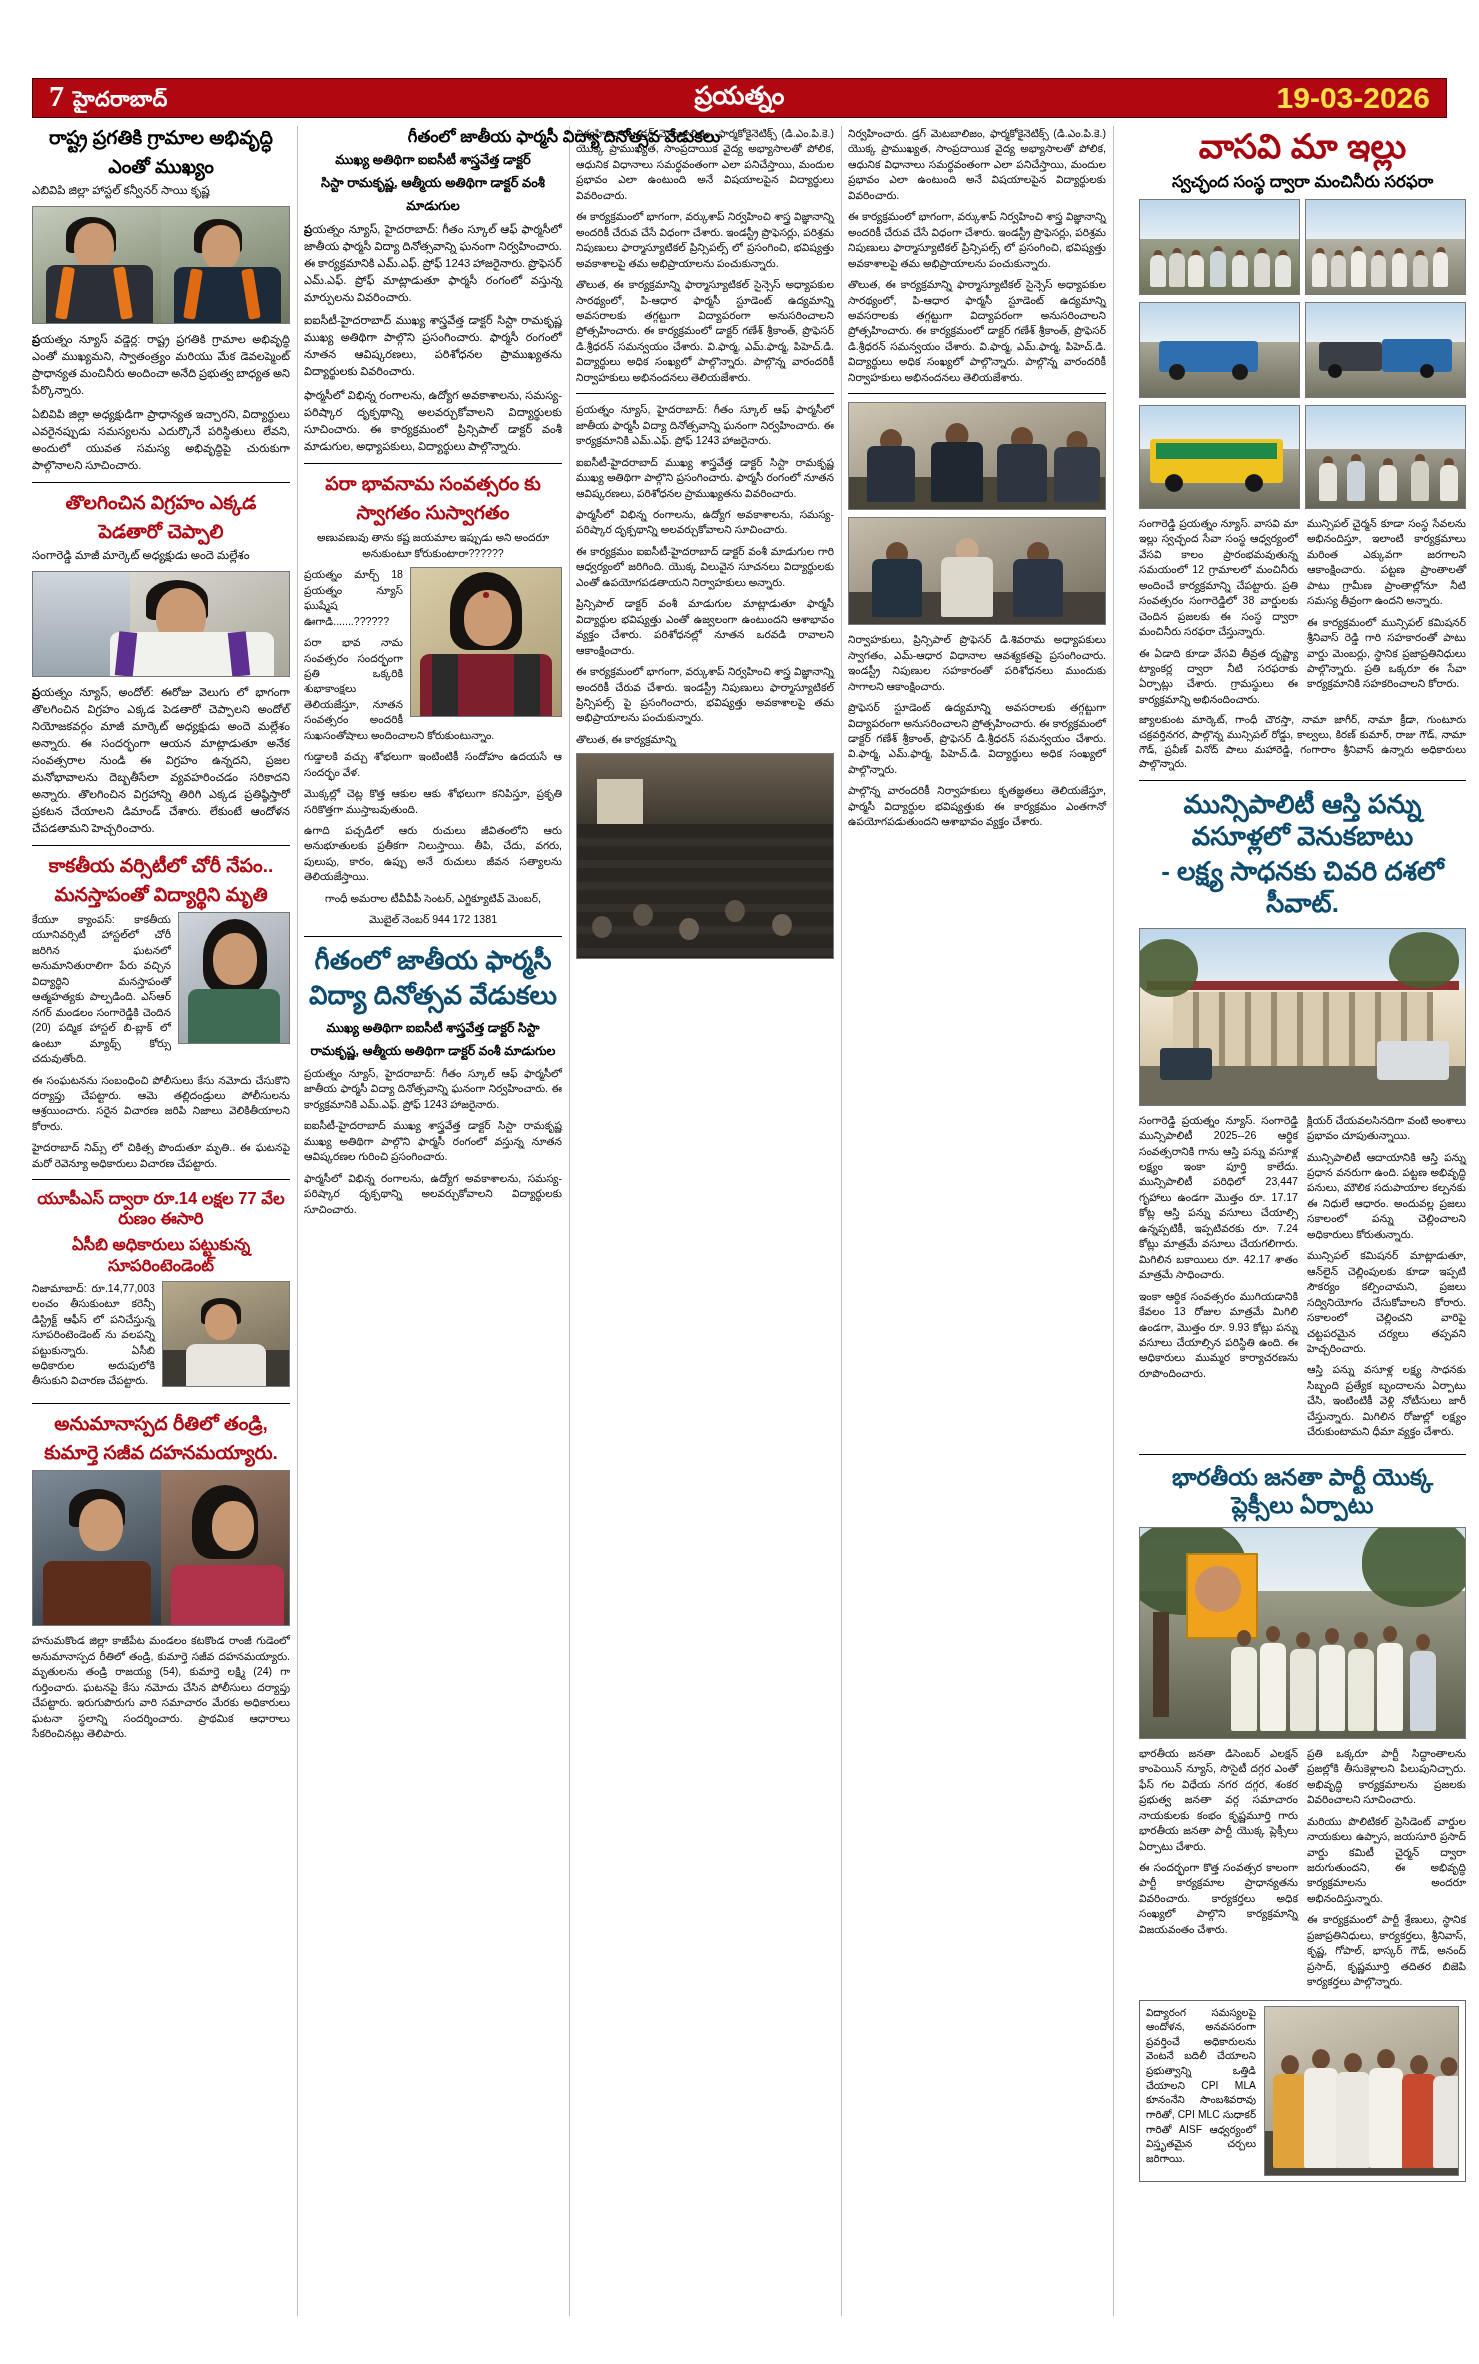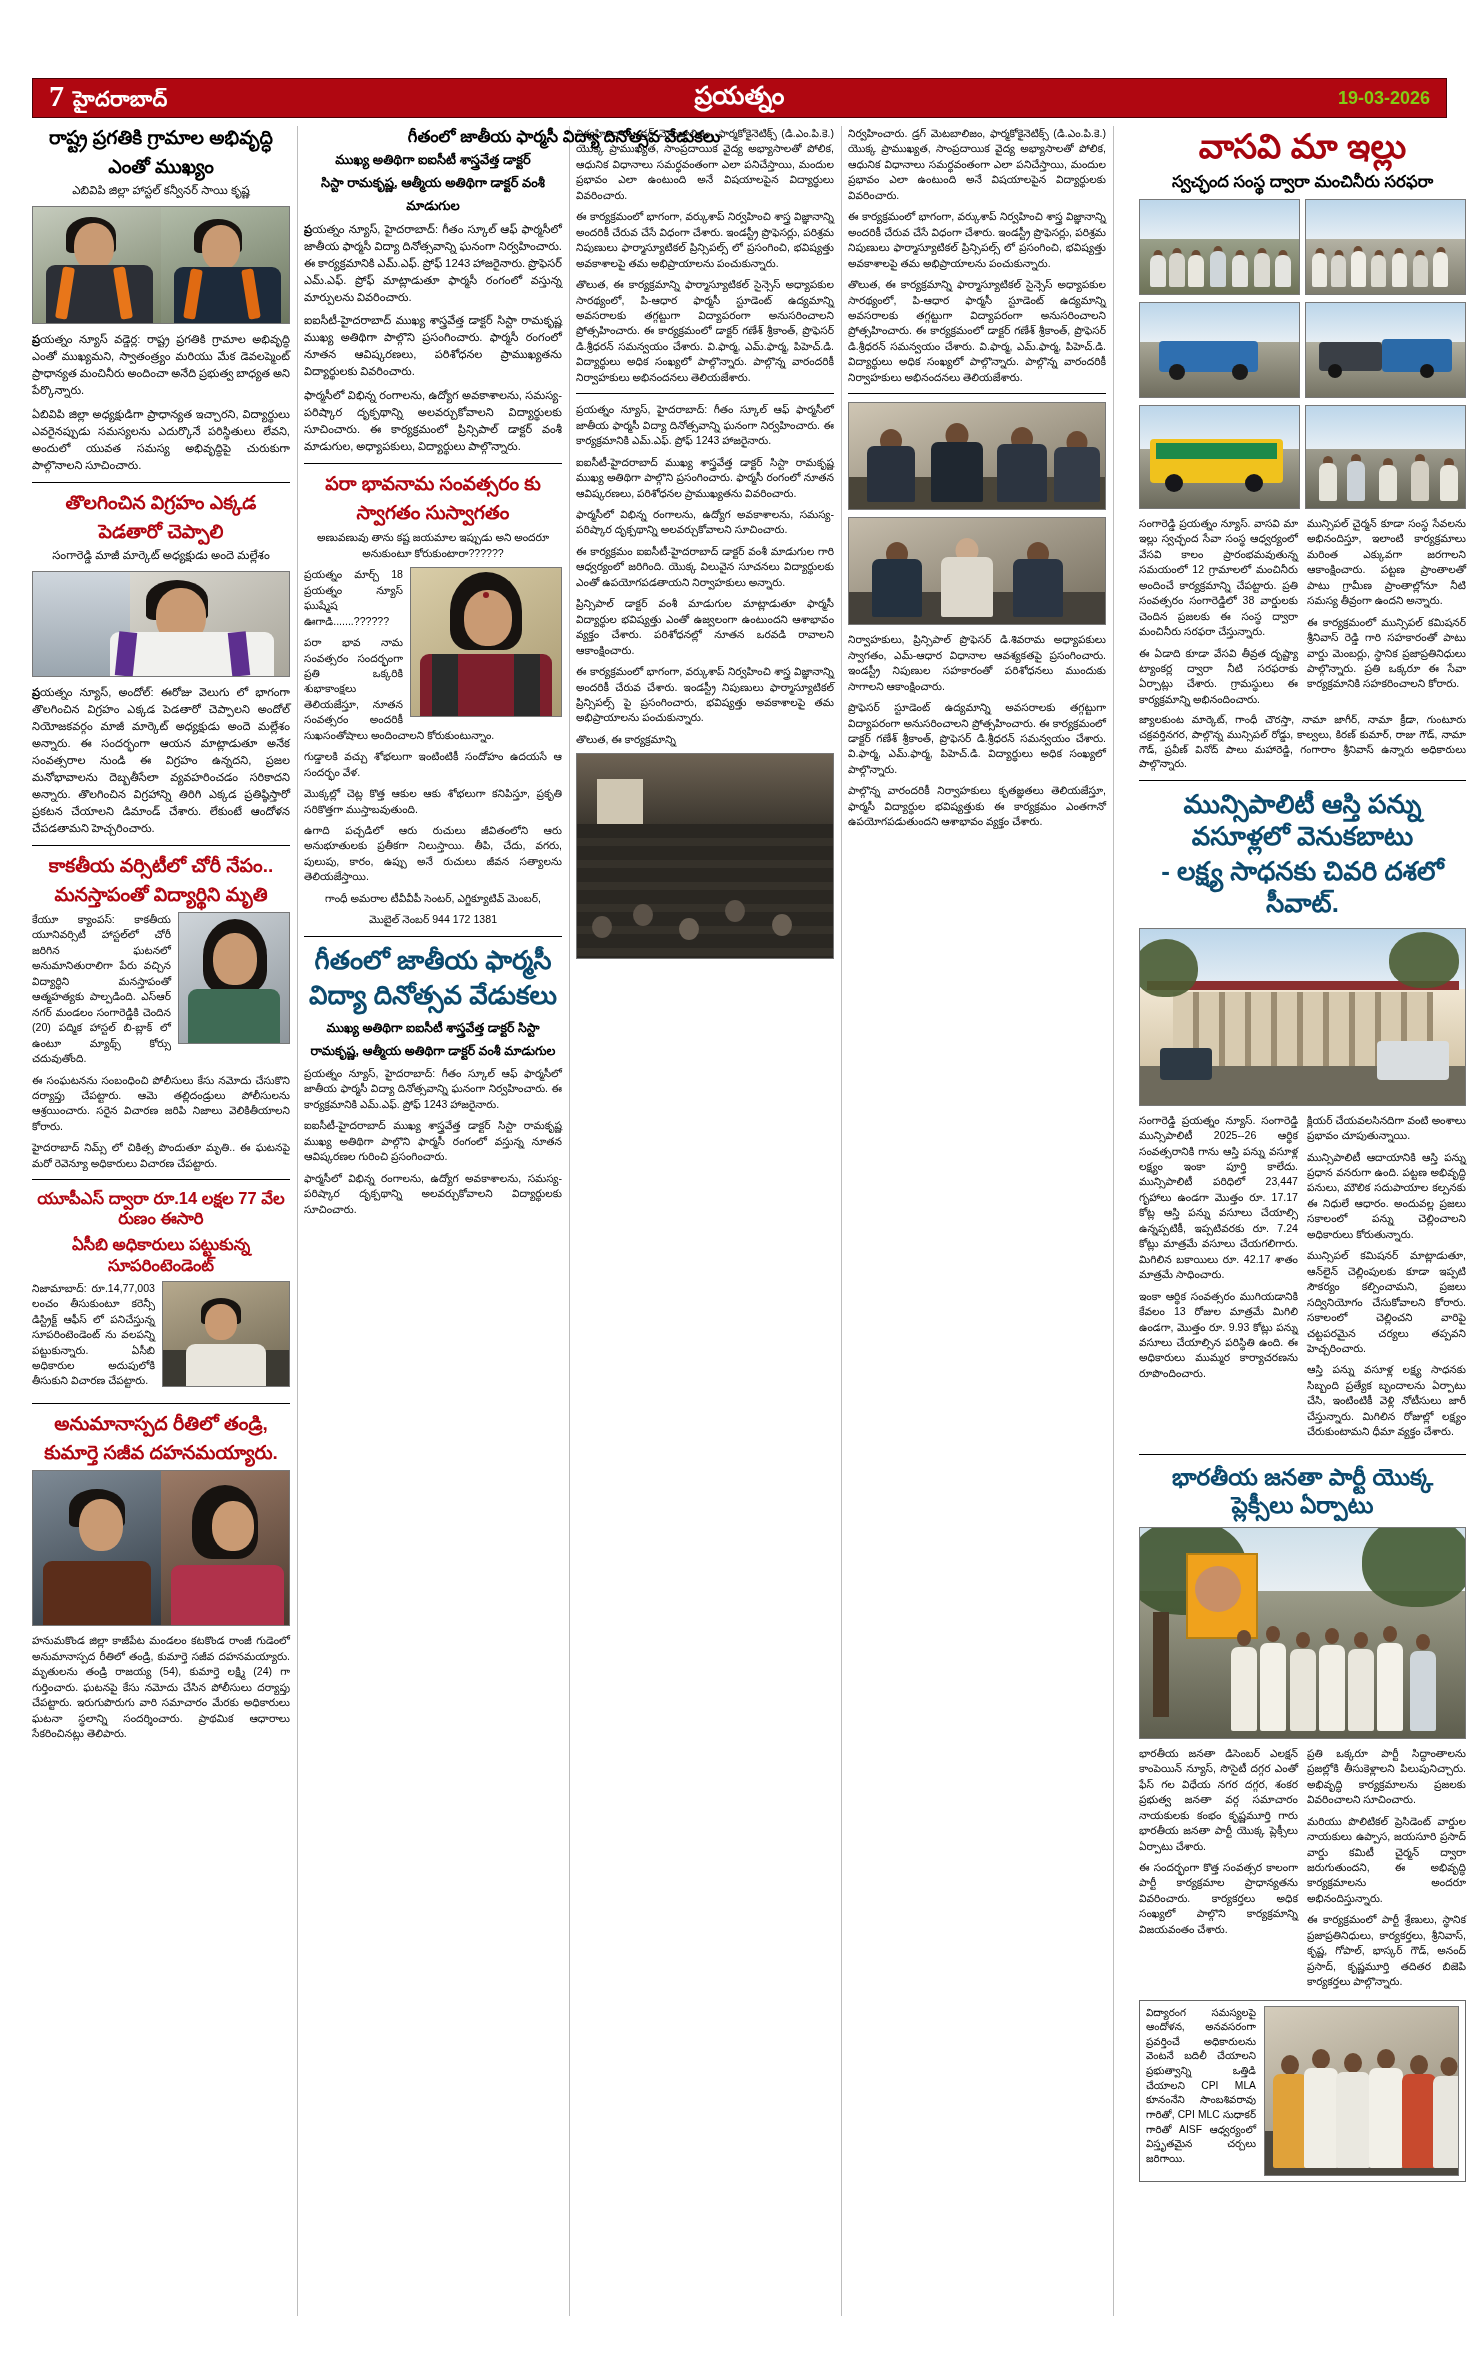--- a/index.html
+++ b/index.html
@@ -17,21 +17,21 @@
   .masthead {
     position:absolute; left:32px; top:78px; width:1415px; height:40px;
     background:#b00711; border:1px solid #4a0207;
     display:flex; align-items:center; justify-content:space-between;
     padding:0 16px;
   }
   .mh-left { display:flex; align-items:baseline; gap:9px; color:#fff; }
   .mh-pageno { font-size:30px; font-weight:bold; line-height:1; font-family:"Liberation Serif", serif;}
   .mh-city { font-size:21px; font-weight:bold; letter-spacing:.2px; }
   .mh-title { color:#fff; font-size:25px; font-weight:bold; position:absolute; left:0; right:0; text-align:center; }
-  .mh-date { color:#84cc16; font-size:18px; font-weight:bold; font-family:"Liberation Sans", sans-serif; z-index:2;margin-left:32px;}
+  .mh-date { color:#fde047; font-size:30px; font-weight:bold; font-family:"Liberation Sans", sans-serif; z-index:2;margin-left:32px;}
 
   
   .cols { position:absolute; left:32px; top:126px; width:1415px; height:2200px; }
   .col { position:absolute; top:0; }
   .c1 { left:0px;    width:258px; }
   .c2 { left:272px;  width:258px; }
   .c3 { left:544px;  width:258px; }
   .c4 { left:816px;  width:258px; }
   .c5 { left:1088px; width:327px;margin-left:19px; }
 
@@ -41,21 +41,21 @@
   .hl {
     font-weight:bold; text-align:center; line-height:1.22;
     margin:0 0 6px 0; color:#000;
   }
   .hl-l  { font-size:19px; }
   .hl-m  { font-size:16.5px; }
   .hl-red { color:#b00711; }
   .hl-big-red { color:#a6060f; font-size:34px; font-weight:bold; text-align:center; line-height:1.2; margin:0 0 4px 0;}
   .hl-big-red2 { color:#0c4a6e; font-size:26px; font-weight:bold; text-align:center; line-height:1.22; margin:0 0 4px 0;}
   .subhl { font-size:13px; font-weight:bold; text-align:center; margin:0 0 6px 0; line-height:1.3;}
-  .byline { font-size:11.5px; text-align:center; margin:2px 0 6px 0; }
+  .byline { font-size:11.5px; text-align:left; margin:2px 0 6px 0; }
   .byline-c { font-size:12.5px; text-align:center; font-weight:bold; margin:2px 0 6px 0; line-height:1.35;}
 
   .body {
     font-size:11.3px; line-height:1.5; text-align:justify;
     text-justify:inter-word; hyphens:auto; margin:0 0 7px 0;
     word-spacing:-0.3px;
   }
   .body.lead::first-letter { font-weight:bold; }
   .body-sm { font-size:10.6px; line-height:1.46; text-align:justify; margin:0 0 6px 0;}
   .body-c { text-align:center; }

